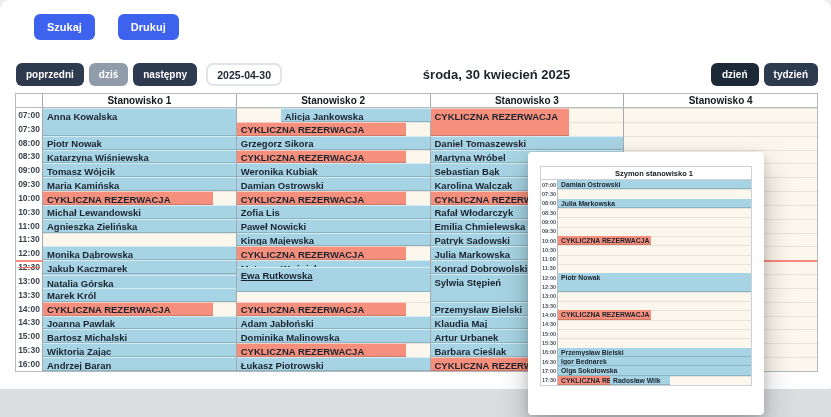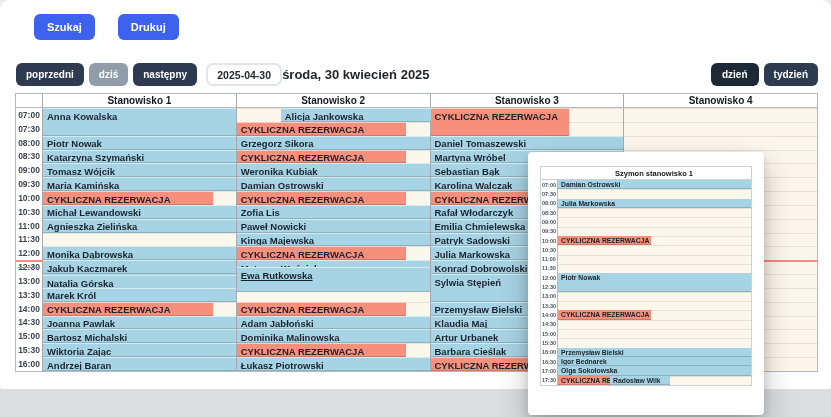--- a/index.html
+++ b/index.html
@@ -14,21 +14,21 @@
   .btn { border:none; cursor:pointer; font-family:inherit; font-weight:700; border-radius:6px; }
   .btn-primary { background:var(--accent-blue); color:#fff; font-size:11px; padding:7px 13px; }
 
   
   .navrow { position:absolute; left:16px; top:63px; right:13px; display:flex; align-items:center; }
   .btn-dark  { background:var(--navy); color:#fff; font-size:10px; padding:6px 10px; margin-right:5px; }
   .btn-muted { background:var(--muted); color:#fff; font-size:10px; padding:6px 10px; margin-right:5px; }
   .btn-darker{ background:var(--navy-dark); color:#fff; font-size:10px; padding:6px 11px; margin-right:5px; }
   .date-input { width:76px; height:23px; border:2px solid #e1e4e8; border-radius:7px; font-family:inherit;
                 font-size:10.5px; font-weight:600; color:#222a33; text-align:center; margin-left:4px; }
-  .page-title { flex:1; font-size:13px; font-weight:700; color:#1c232b; }
+  .page-title { flex:1; text-align:center; font-size:13px; font-weight:700; color:#1c232b; }
 
   
   .sched { position:absolute; left:15px; top:93px; width:803px; border:1px solid #b5b9be; background:#fff; }
   .sched-head { display:flex; height:14px; border-bottom:1px solid #b5b9be; }
   .sched-head .gut-h { width:26px; }
   .sched-head .col-h { flex:1; border-left:1px solid #a6aab0; text-align:center;
                        font-size:10px; font-weight:700; color:#14181d; line-height:14px; }
   .sched-body { display:flex; position:relative; height:263px; }
   .gutter { width:26px; background:#fff; position:relative; }
   .tlabel { height:13.84px; font-size:8.5px; font-weight:600; color:#3b454f;
@@ -110,21 +110,21 @@
         <div class="tlabel">14:00</div>
         <div class="tlabel">14:30</div>
         <div class="tlabel">15:00</div>
         <div class="tlabel">15:30</div>
         <div class="tlabel">16:00</div>
       </div>
     <div class="nowline" id="nowline" style="top: 152.24px;"></div>
   <div class="scol">
         <div class="ev booking" style="top: 0px; height: 27.68px; width: 100%;">Anna Kowalska</div>
         <div class="ev booking" style="top: 27.68px; height: 13.84px; width: 100%;">Piotr Nowak</div>
-        <div class="ev booking" style="top: 41.52px; height: 13.84px; width: 100%;">Katarzyna Szymański</div>
+        <div class="ev booking" style="top: 41.52px; height: 13.84px; width: 100%;">Katarzyna Wiśniewska</div>
         <div class="ev booking" style="top: 55.36px; height: 13.84px; width: 100%;">Tomasz Wójcik</div>
         <div class="ev booking" style="top: 69.2px; height: 13.84px; width: 100%;">Maria Kamińska</div>
         <div class="ev cyclic" style="top: 83.04px; height: 13.84px; width: 88%;">CYKLICZNA REZERWACJA</div>
         <div class="ev booking" style="top: 110.72px; height: 13.84px; width: 100%;">Agnieszka Zielińska</div>
         <div class="ev booking" style="top: 96.88px; height: 13.84px; width: 100%;">Michał Lewandowski</div>
         <div class="ev booking" style="top: 141px; height: 31px; width: 100%;">Krzysztof Szymański</div>
         <div class="ev booking" style="top: 138.4px; height: 13.84px; width: 100%;">Monika Dąbrowska</div>
         <div class="ev booking" style="top: 152.24px; height: 13.84px; width: 100%;">Jakub Kaczmarek</div>
         <div class="ev booking" style="top: 167px; height: 15px; width: 100%;">Natalia Górska</div>
         <div class="ev booking" style="top: 179.92px; height: 13.84px; width: 100%;">Marek Król</div>

